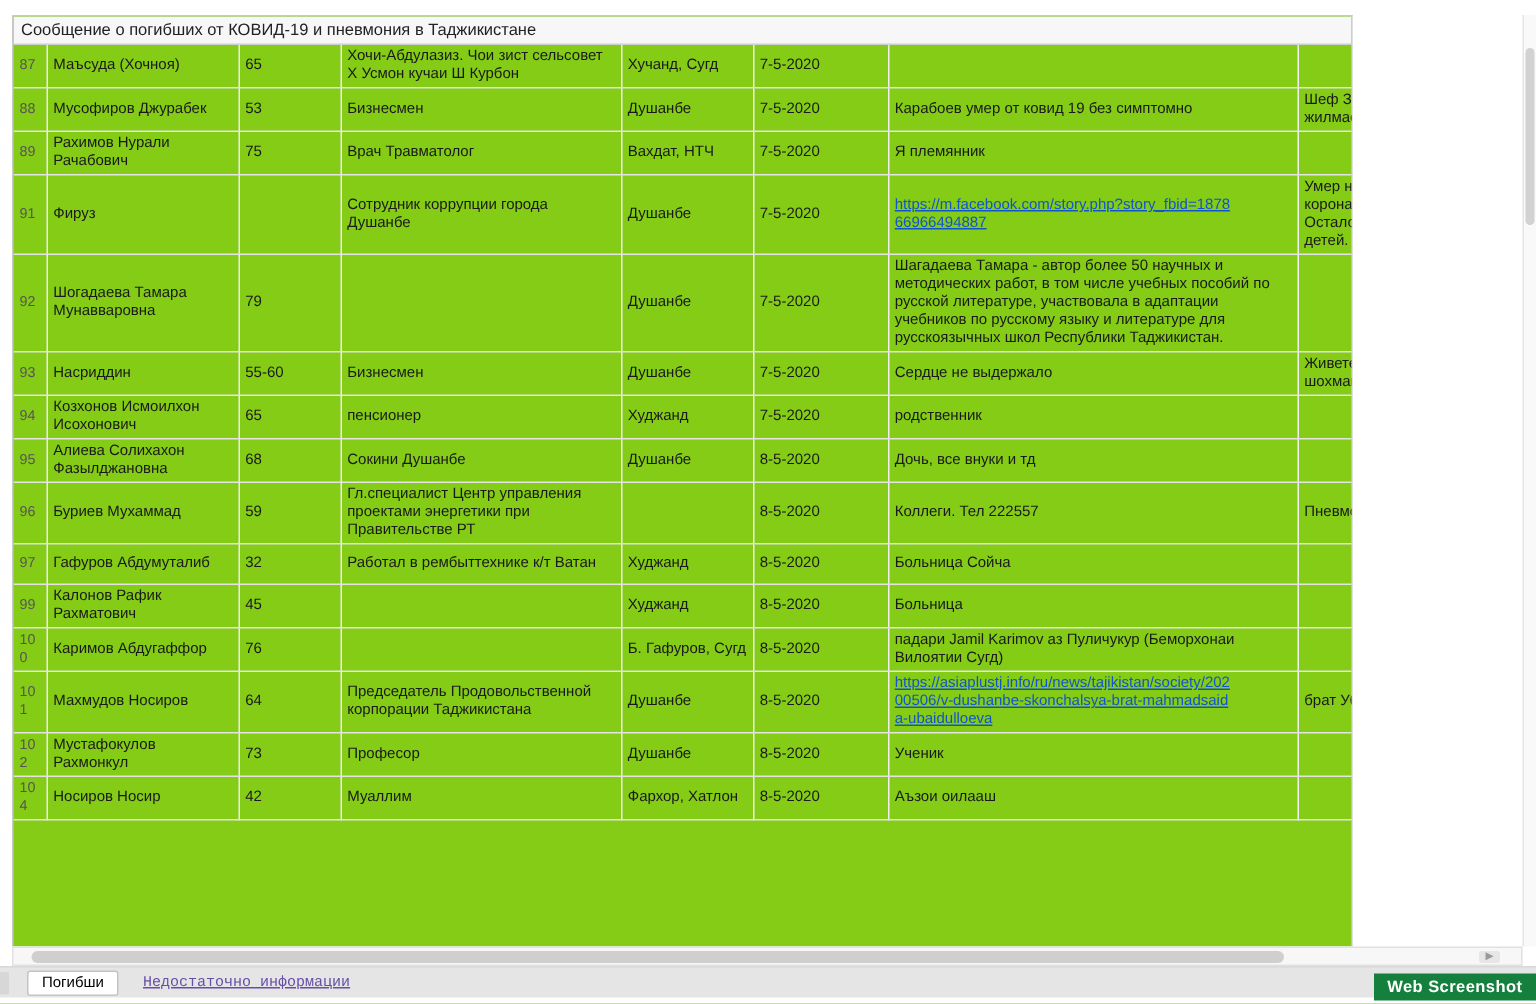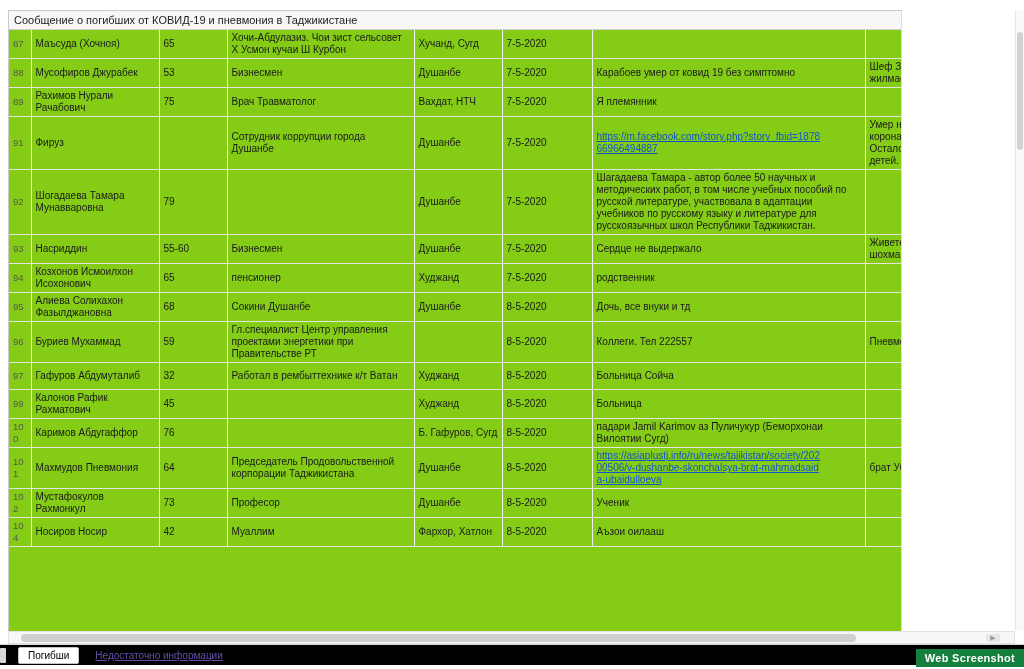--- a/index.html
+++ b/index.html
@@ -42,34 +42,34 @@
   .vscroll{
     position:absolute;right:0;top:10px;width:9px;height:621px;
     background:#f9f9f9;border-left:1px solid #e5e5e5;box-sizing:border-box;
   }
   .vscroll-thumb{
     position:absolute;left:1px;top:22px;width:6px;height:118px;
     background:#d2d2d2;border-radius:3px;
   }
   .tab-bar{
     position:absolute;left:0;top:644px;width:1024px;height:21px;
-    background:#000000;border-top:1px solid #d8d8d8;
+    background:#e5e5e5;border-top:1px solid #d8d8d8;
     display:flex;align-items:center;box-sizing:border-box;
   }
   .tab-bar .edge-notch{
     width:6px;height:15px;background:#d7d7d7;margin-right:6px;border-radius:1px;
   }
   .tab-active{
     background:#fff;border:1px solid #c4c4c4;border-radius:2px;
     padding:1px 9px;margin-left:6px;font-size:10px;color:#000;line-height:13px;
     cursor:default;
   }
   .tab-link{
     margin-left:16px;font-size:10px;line-height:13px;
-    text-decoration:underline;cursor:pointer;
+    text-decoration:underline;cursor:pointer;font-family:Liberation Mono, monospace;
   }
   .screenshot-badge{
     position:absolute;right:0;bottom:2px;background:#15803d;color:#fff;
     font-size:11px;font-weight:bold;padding:3px 9px;letter-spacing:.3px;
   }
 </style>
 </head>
 <body>
 
 <div class="sheet-frame">
@@ -201,21 +201,21 @@
     <td class="c-name">Каримов Абдугаффор</td>
     <td class="c-age">76</td>
     <td class="c-occ"></td>
     <td class="c-loc">Б. Гафуров, Сугд</td>
     <td class="c-date">8-5-2020</td>
     <td class="c-note">падари Jamil Karimov аз Пуличукур (Беморхонаи Вилоятии Сугд)</td>
     <td class="c-ext"></td>
   </tr>
         <tr>
     <td class="c-num">101</td>
-    <td class="c-name">Махмудов Пневмония</td>
+    <td class="c-name">Махмудов Носиров</td>
     <td class="c-age">64</td>
     <td class="c-occ">Председатель Продовольственной корпорации Таджикистана</td>
     <td class="c-loc">Душанбе</td>
     <td class="c-date">8-5-2020</td>
     <td class="c-note"><a href="#" class="cell-link" style="color: rgb(17, 85, 204);">https://asiaplustj.info/ru/news/tajikistan/society/20200506/v-dushanbe-skonchalsya-brat-mahmadsaida-ubaidulloeva</a></td>
     <td class="c-ext">брат Убайдуллаева</td>
   </tr>
         <tr>
     <td class="c-num">102</td>
     <td class="c-name">Мустафокулов Рахмонкул</td>

